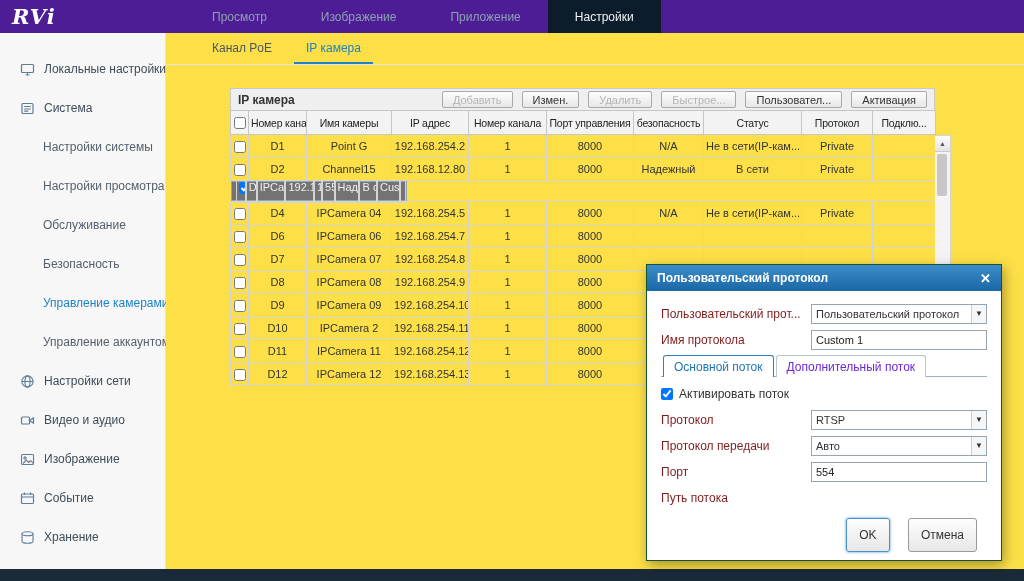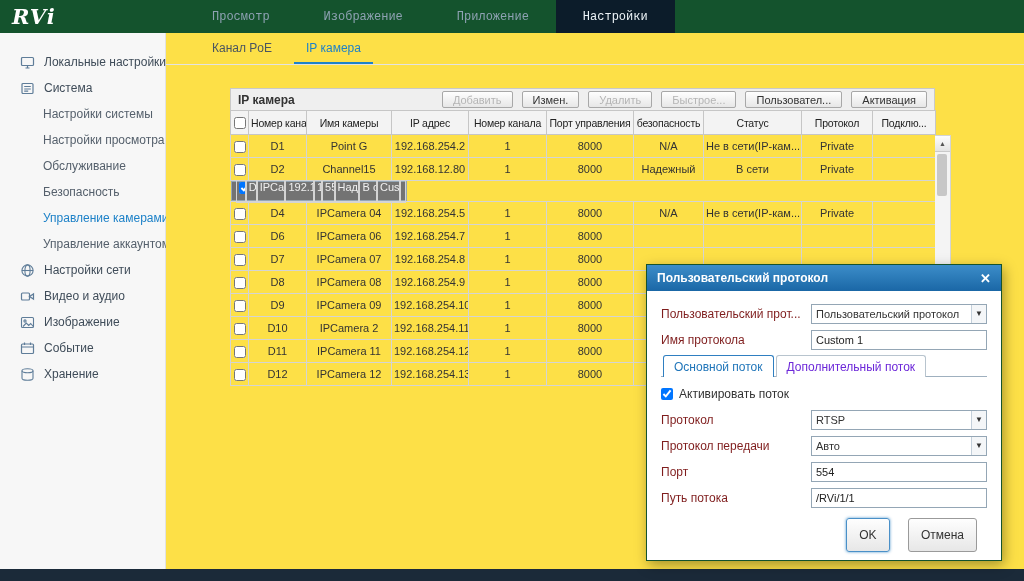--- a/index.html
+++ b/index.html
@@ -1,29 +1,29 @@
 <!DOCTYPE html>
 <html><head>
 <meta charset="utf-8">
 <style>
   * { margin:0; padding:0; box-sizing:border-box; }
   html,body { width:1024px; height:581px; }
   body { font-family:"Liberation Sans", sans-serif; font-size:12px; color:#333; background:#fff; position:relative; overflow:hidden; }
 
   
-  .topbar { position:absolute; top:0; left:0; width:1024px; height:33px; background:#14532d; display:flex; align-items:stretch; }
+  .topbar { position:absolute; top:0; left:0; width:1024px; height:33px; background:#4c1d95; display:flex; align-items:stretch; }
   .logo { width:165px; display:flex; align-items:center; padding-left:12px; color:#fff;
           font-family:"DejaVu Serif", serif; font-style:italic; font-weight:bold; font-size:21px; letter-spacing:1px; }
-  .menu { display:flex; margin-left:20px;font-family:Liberation Mono, monospace; }
+  .menu { display:flex; margin-left:20px; }
   .menu-item { display:flex; align-items:center; padding:0 27px; color:#8fa2b3; cursor:pointer; font-size:12px; }
   .menu-item.active { background:#0c1c2a; color:#eef4f8; }
 
   
   .sidebar { position:absolute; top:33px; left:0; width:166px; bottom:12px; background:#f7f7f7; border-right:1px solid #e2e2e2; padding-top:16px; }
-  .side-item { height:26px; display:flex; align-items:center; gap:9px; padding-left:20px; color:#3f4c59; cursor:pointer; white-space:nowrap; }
+  .side-item { height:26px; display:flex; gap:9px; padding-left:20px; color:#3f4c59; cursor:pointer; white-space:nowrap;margin-top:13px; }
   .side-item.sub { padding-left:43px; color:#55606c; }
   .side-item.active { color:#1e82c8; }
   .side-item .ico { width:15px; height:15px; flex:0 0 15px; display:flex; align-items:center; }
 
   .footer { position:absolute; left:0; bottom:0; width:1024px; height:12px; background:#1b2a39; }
 
   
   .main { position:absolute; left:166px; top:33px; right:0; bottom:12px; background:#fde047; }
   .tabs { height:32px; border-bottom:1px solid #e3e3e3; display:flex; align-items:stretch; padding-left:34px; gap:10px; }
   .tab { display:flex; align-items:center; padding:0 12px; color:#4a5560; cursor:pointer; border-bottom:2px solid transparent; }
@@ -417,21 +417,20 @@
       </div>
     </div>
 
     <div class="frow">
       <label>Порт</label>
       <input class="txt" value="554" style="">
     </div>
 
     <div class="frow">
       <label>Путь потока</label>
-      <input class="txt" value="/RVi/1/1" style="">
     </div>
 
     <div class="dlg-actions">
       <button class="dbtn focus">OK</button>
       <button class="dbtn">Отмена</button>
     </div>
   </div>
 </div>
 
 </body></html>

